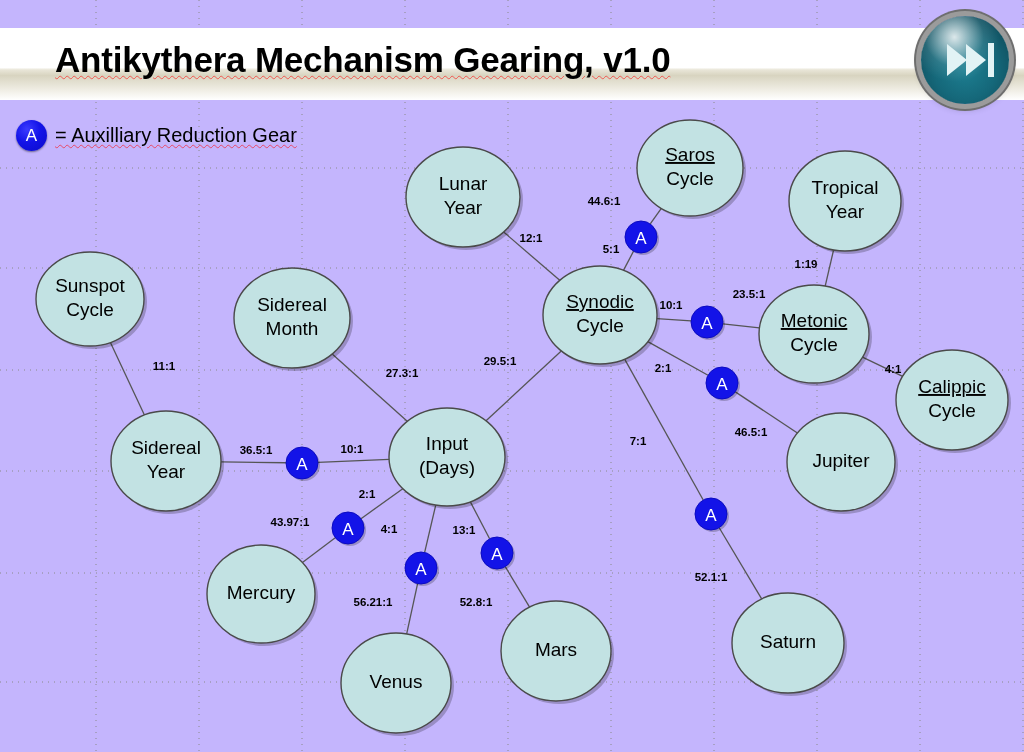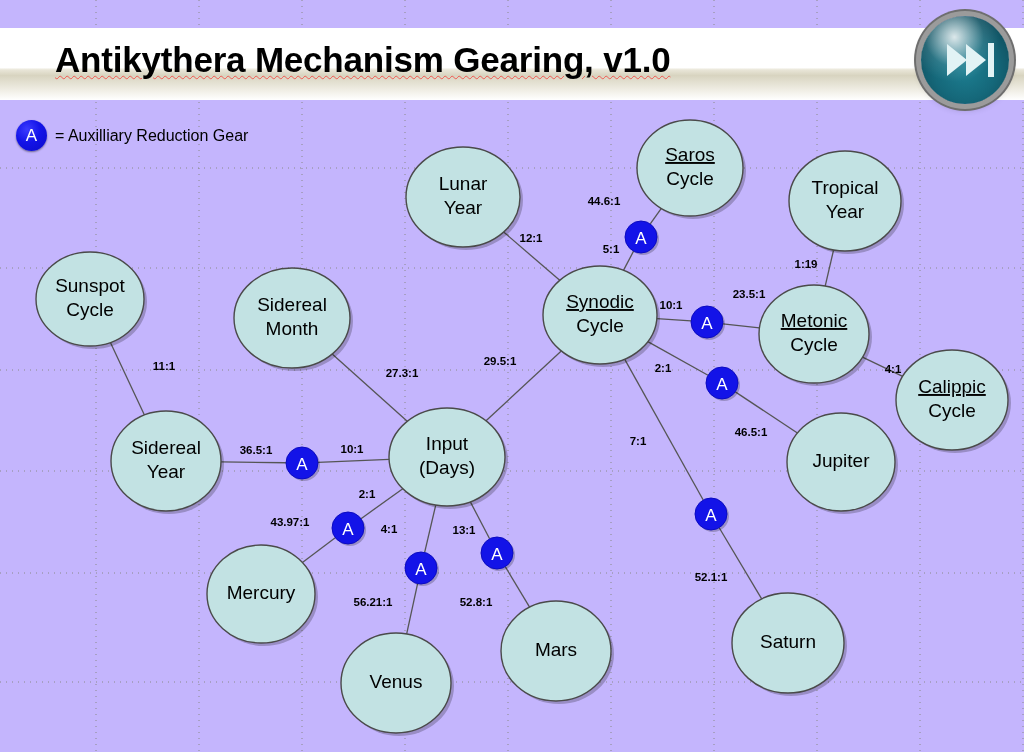--- a/index.html
+++ b/index.html
@@ -50,21 +50,22 @@
   
   #legend{position:absolute;left:16px;top:120px;display:flex;align-items:center;gap:8px;}
   .gear-badge{
     width:31px;height:31px;border-radius:50%;
     background:radial-gradient(circle at 36% 30%, #3b3bff 0%, #1313e8 45%, #0b0bc8 100%);
     box-shadow:0 1px 2px rgba(0,0,0,0.45);
     display:flex;align-items:center;justify-content:center;
     color:#fff;font-size:17px;line-height:1;
   }
   #legend-text{
-    font-size:16px;color:#000;white-space:nowrap;
+    font-size:20px;color:#000;white-space:nowrap;
+    text-decoration:underline;
     text-decoration-color:rgba(255,0,0,0.55);
     text-decoration-style:wavy;
     text-underline-offset:2px;
     text-decoration-thickness:1px;
   }
 
   
   #graph{position:absolute;left:0;top:0;width:1024px;height:752px;}
   .node-ellipse{
     fill:#c2e2e3;stroke:#4a4a4a;stroke-width:1.4;

